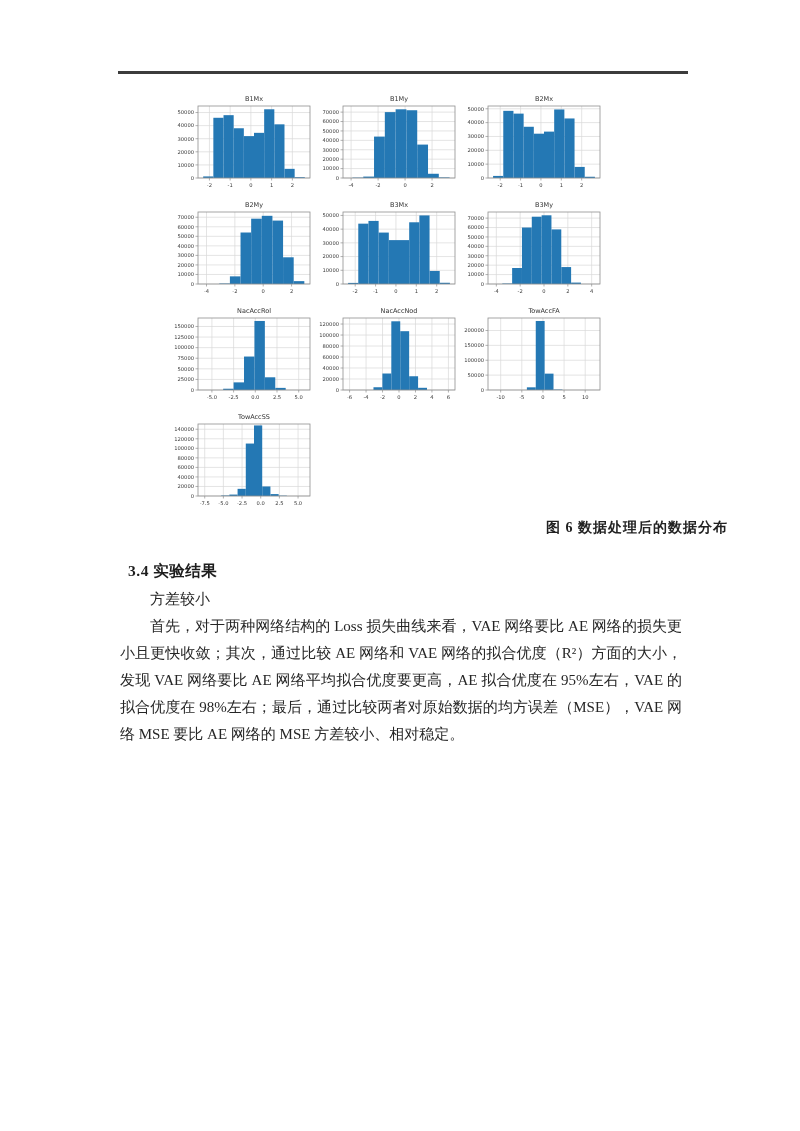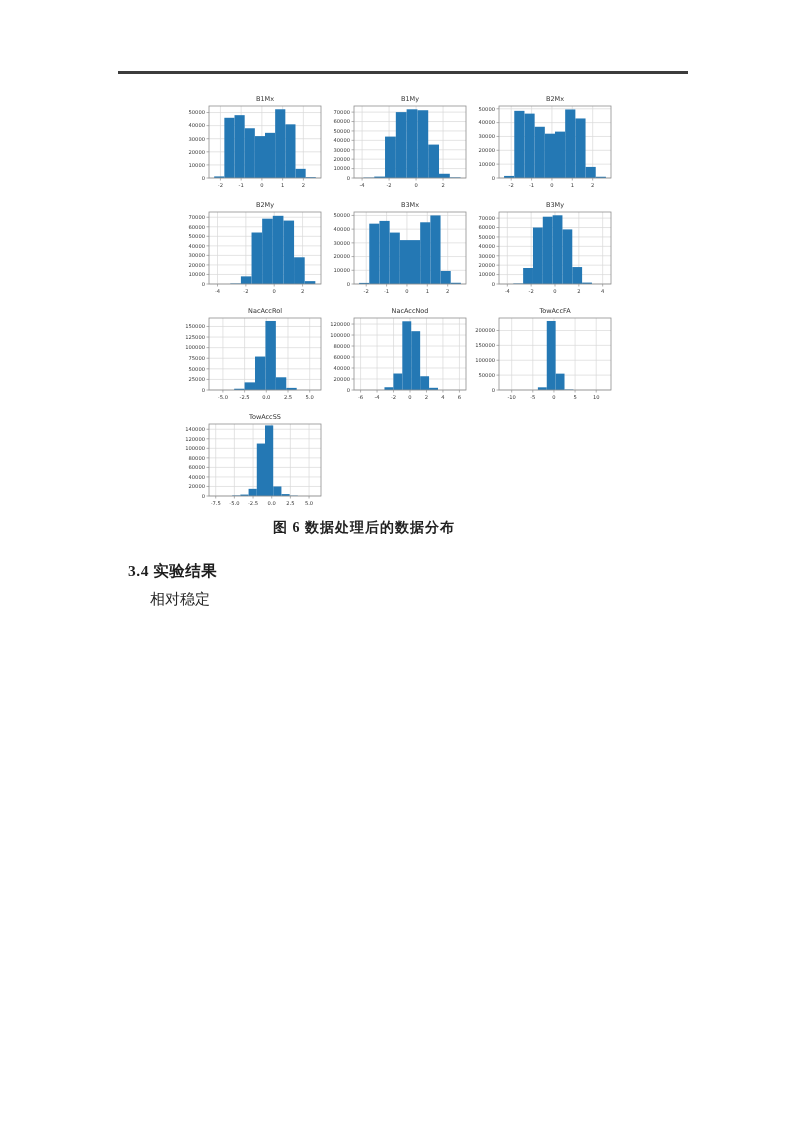--- a/index.html
+++ b/index.html
@@ -10,28 +10,28 @@
     margin:0 auto;
     font-family:"Liberation Serif","DejaVu Serif",serif;
     color:#2b2b2b;
     overflow:hidden;
   }
   .top-rule{
     position:absolute;left:118px;top:71px;
     width:570px;height:3px;background:#3c3c3c;
   }
   #figure-grid{
-    position:absolute;left:181px;top:92px;
+    position:absolute;left:170px;top:92px;
     width:436px;
     display:flex;flex-wrap:wrap;align-content:flex-start;
   }
   .hist-cell{width:145px;height:106px;}
   .caption{
     position:absolute;left:0;top:519px;width:728px;
-    text-align:center;
+    text-align:right;
     font-weight:bold;
     font-size:14px;
     color:#222;
     letter-spacing:1px;
   }
   .heading{
     position:absolute;left:120px;top:553px;margin:8px;
     font-size:15.5px;font-weight:bold;color:#1d1d1d;
     letter-spacing:0.5px;
   }
@@ -540,15 +540,16 @@
           <text x="128.05333333333334" y="95" text-anchor="middle" font-size="5.2" fill="#3a3a3a">5.0</text>
           <text x="84" y="9" text-anchor="middle" font-size="6.5" fill="#333333">TowAccSS</text>
         </svg></div>
     </div>
 
   <div class="caption">图 6 数据处理后的数据分布</div>
 
   <h2 class="heading">3.4 实验结果</h2>
 
   <div class="body-text">
-    <p>相对稳定</p>
+    <p>方差较小</p>
+    <p>首先，对于两种网络结构的 Loss 损失曲线来看，VAE 网络要比 AE 网络的损失更小且更快收敛；其次，通过比较 AE 网络和 VAE 网络的拟合优度（R²）方面的大小，发现 VAE 网络要比 AE 网络平均拟合优度要更高，AE 拟合优度在 95%左右，VAE 的拟合优度在 98%左右；最后，通过比较两者对原始数据的均方误差（MSE），VAE 网络 MSE 要比 AE 网络的 MSE 方差较小、相对稳定。</p>
   </div>
 </div>
 
 </body></html>

